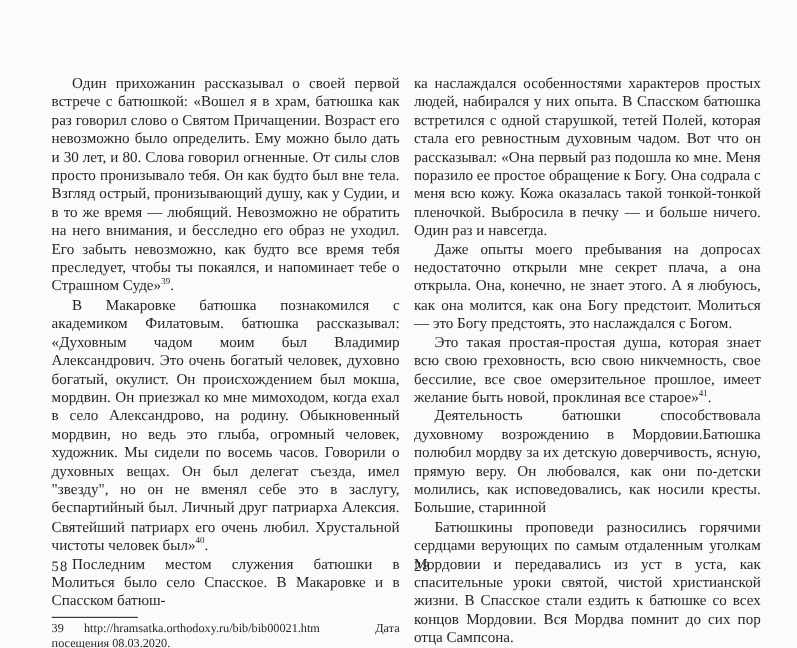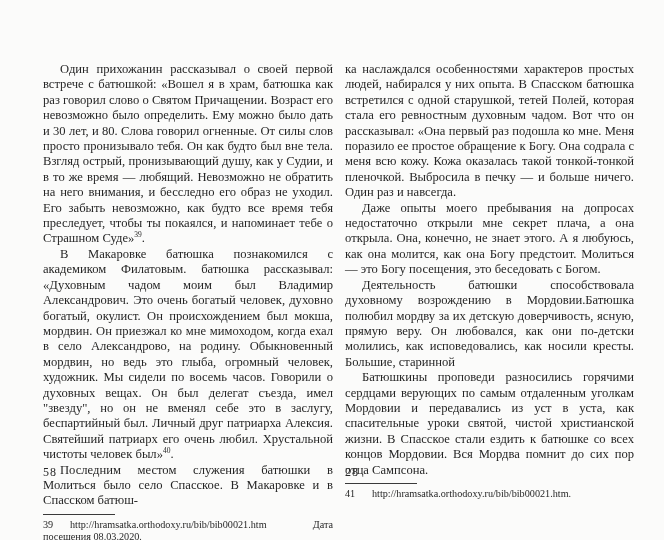--- a/index.html
+++ b/index.html
@@ -70,21 +70,22 @@
           <div class="footnote"><span class="fn-num">39</span><span>http://hramsatka.orthodoxy.ru/bib/bib00021.htm Дата посещения 08.03.2020.</span></div>
           <div class="footnote"><span class="fn-num">40</span><span>Там же.</span></div>
         </div>
     </div>
     <div class="page-number">58</div>
   </div>
 
   <div class="page page-right">
     <div class="page-body">
         <p class="para no-indent">ка наслаждался особенностями характеров простых людей, набирался у них опыта. В Спасском батюшка встретился с одной старушкой, тетей Полей, которая стала его ревностным духовным чадом. Вот что он рассказывал: «Она первый раз подошла ко мне. Меня поразило ее простое обращение к Богу. Она содрала с меня всю кожу. Кожа оказалась такой тонкой-тонкой пленочкой. Выбросила в печку — и больше ничего. Один раз и навсегда.</p>
-        <p class="para">Даже опыты моего пребывания на допросах недостаточно открыли мне секрет плача, а она открыла. Она, конечно, не знает этого. А я любуюсь, как она молится, как она Богу предстоит. Молиться — это Богу посещения, это беседовать с Богом.</p>
+        <p class="para">Даже опыты моего пребывания на допросах недостаточно открыли мне секрет плача, а она открыла. Она, конечно, не знает этого. А я любуюсь, как она молится, как она Богу предстоит. Молиться — это Богу предстоять, это наслаждался с Богом.</p>
+        <p class="para">Это такая простая-простая душа, которая знает всю свою греховность, всю свою никчемность, свое бессилие, все свое омерзительное прошлое, имеет желание быть новой, проклиная все старое»<sup>41</sup>.</p>
         <p class="para">Деятельность батюшки способствовала духовному возрождению в Мордовии.Батюшка полюбил мордву за их детскую доверчивость, ясную, прямую веру. Он любовался, как они по-детски молились, как исповедовались, как носили кресты. Большие, старинной</p>
         <p class="para">Батюшкины проповеди разносились горячими сердцами верующих по самым отдаленным уголкам Мордовии и передавались из уст в уста, как спасительные уроки святой, чистой христианской жизни. В Спасское стали ездить к батюшке со всех концов Мордовии. Вся Мордва помнит до сих пор отца Сампсона.</p>
       </div>
     <div class="footnote-area">
       <div class="footnote-rule"></div>
       <div class="footnotes">
           <div class="footnote"><span class="fn-num">41</span><span>http://hramsatka.orthodoxy.ru/bib/bib00021.htm.</span></div>
         </div>
     </div>
     <div class="page-number">28</div>

